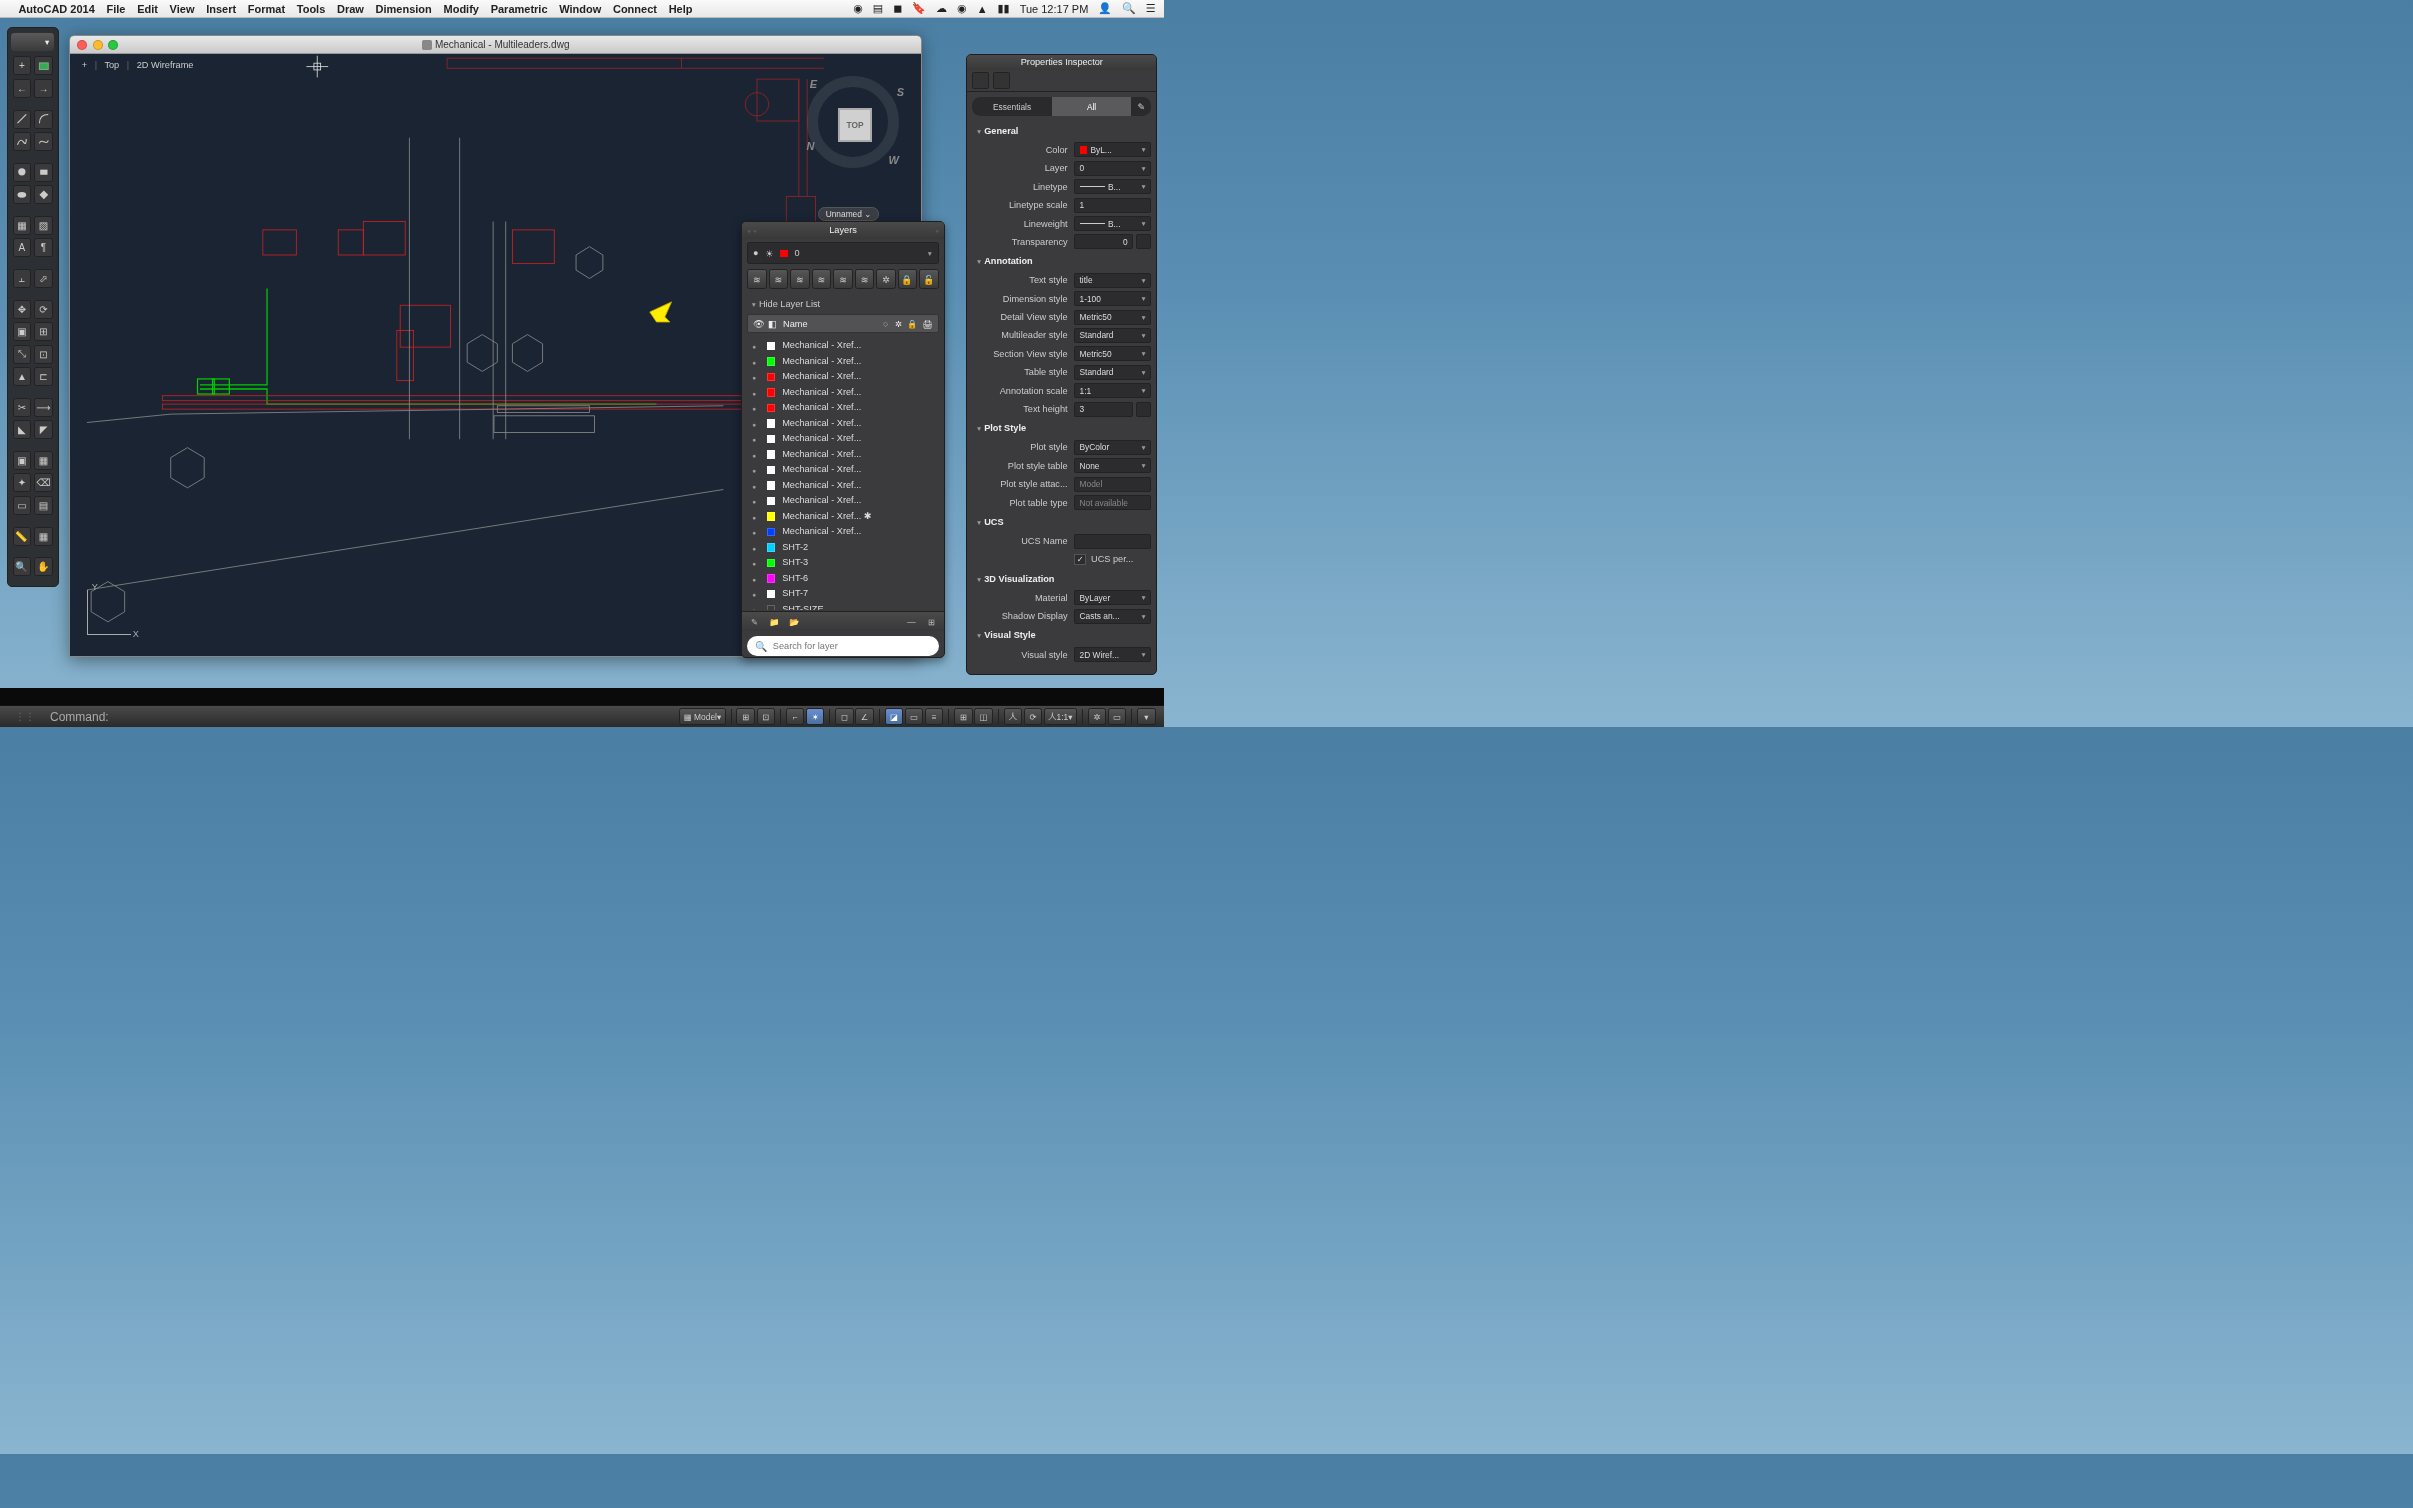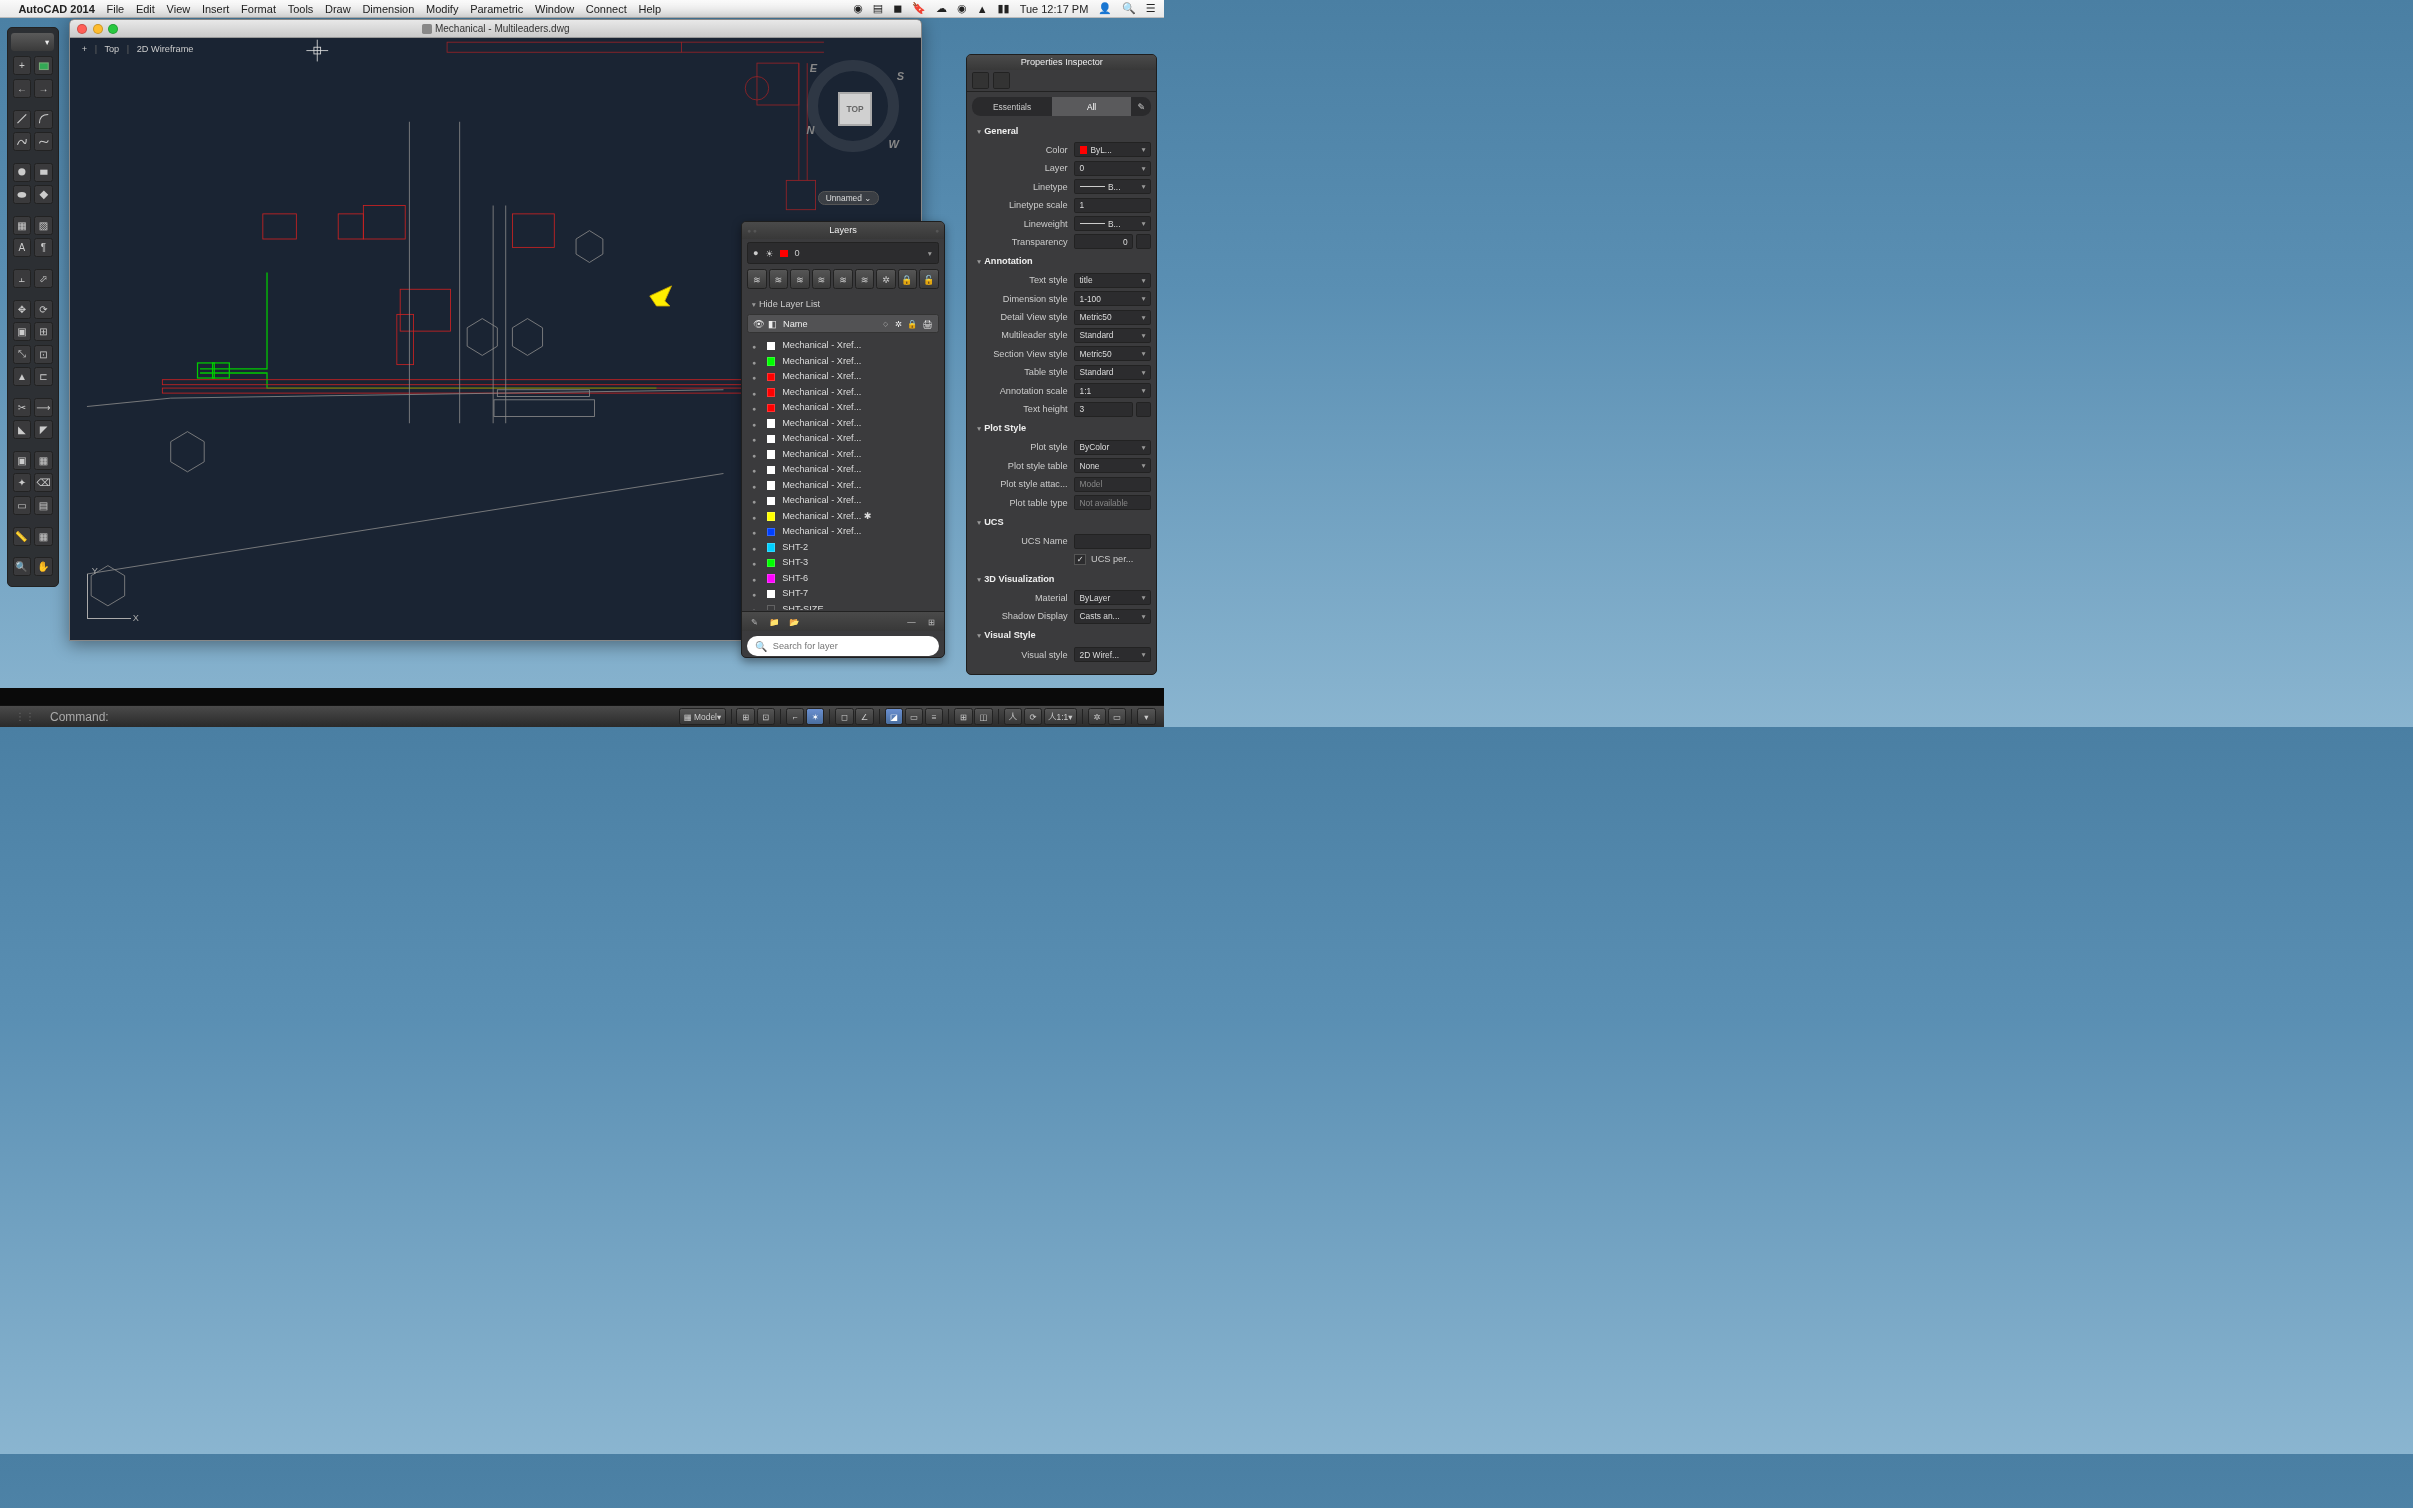--- a/index.html
+++ b/index.html
@@ -2,35 +2,35 @@
 <html style="font-size:13.4px"><head>
 <meta charset="utf-8">
 <style>
   * { margin: 0; padding: 0; box-sizing: border-box; font-family: "Lucida Grande", "Helvetica Neue", Arial, sans-serif; }
   body { width: 1164px; height: 727px; background: linear-gradient(to bottom, #4a7fa3 0%, #5a8fb3 40%, #8ab5d0 100%); overflow: hidden; position: relative; font-size: 10px; color: #ccc; }
   
   
   .menubar { position: absolute; top: 0; left: 0; right: 0; height: 18.4px; background: linear-gradient(to bottom, #fafafa, #e8e8e8); display: flex; align-items: center; padding: 0 8.4px; font-size: 11px; color: #222; border-bottom: 0.8px solid #bbb; }
   .apple-logo { font-size: 12.6px; margin-right: 10px; }
   .menubar .app-name { font-weight: bold; margin-right: 11.7px; }
-  .menubar .menu-item { margin-right: 11.7px; cursor: default; }
+  .menubar .menu-item { margin-right: 11.7px; cursor: default; font-weight: bold; }
   .menubar-right { margin-left: auto; display: flex; align-items: center; gap: 10px; }
   .menubar-right span { font-size: 11px; }
   
   
   .tool-palette { position: absolute; top: 27px; left: 6.7px; width: 52px; background: rgba(42,42,44,0.95); border-radius: 5px; padding: 3.4px 1.7px 6.7px; border: 0.8px solid #222; }
   .tool-palette .header { height: 18.4px; background: linear-gradient(to bottom,#5a5a5a,#3a3a3a); border-radius: 3.4px; margin: 1.7px 1.7px 5px; display:flex; align-items:center; justify-content:flex-end; padding-right:5px;}
   .tool-palette .header::after { content:"▾"; color:#eee; font-size:8.4px;}
   .tool-row { display: flex; gap: 3.4px; margin: 3.4px 3.4px; }
   .tool-btn { width: 19px; height: 19px; background: #3a3a3c; border: 0.8px solid #222; border-radius: 2.5px; display: flex; align-items: center; justify-content: center; color: #ccc; font-size: 10px; cursor:pointer; }
   .tool-btn svg { width: 11.7px; height: 11.7px; stroke: #ccc; fill: none; stroke-width: 1.5; }
   .tool-btn .filled { fill: #ccc; stroke: none; }
   
   
-  .doc-window { position: absolute; top: 19px; left: 69px; width: 853px; height: 622px; background: #1a2433; border: 0.8px solid #888; border-radius: 5px 5px 0 0; box-shadow: 0 3.4px 17px rgba(0,0,0,0.4); overflow: hidden; }
+  .doc-window { position: absolute; top: 35px; left: 69px; width: 853px; height: 622px; background: #1a2433; border: 0.8px solid #888; border-radius: 5px 5px 0 0; box-shadow: 0 3.4px 17px rgba(0,0,0,0.4); overflow: hidden; }
   .titlebar { height: 18.4px; background: linear-gradient(to bottom, #e8e8e8, #cacaca); display: flex; align-items: center; padding: 0 6.7px; border-bottom: 0.8px solid #999; position:relative; }
   .traffic { display: flex; gap: 5.9px; }
   .traffic .dot { width: 10px; height: 10px; border-radius: 50%; border: 0.4px solid rgba(0,0,0,0.2); }
   .dot.red { background: #ff5f57; } .dot.yellow { background: #febc2e; } .dot.green { background: #28c840; }
   .titlebar .title { position:absolute; left:0; right:0; text-align:center; font-size: 10px; color: #333; pointer-events:none; }
   .titlebar .title-icon { display:inline-block; width:10px; height:10px; background:#888; vertical-align:middle; margin-right:3.4px; border-radius:1.7px;}
   
   .view-controls { position: absolute; top: 23.5px; left: 11.7px; font-size: 9.2px; color: #ccc; z-index: 5; }
   .view-controls .sep { color: #666; margin: 0 5px; }
   

